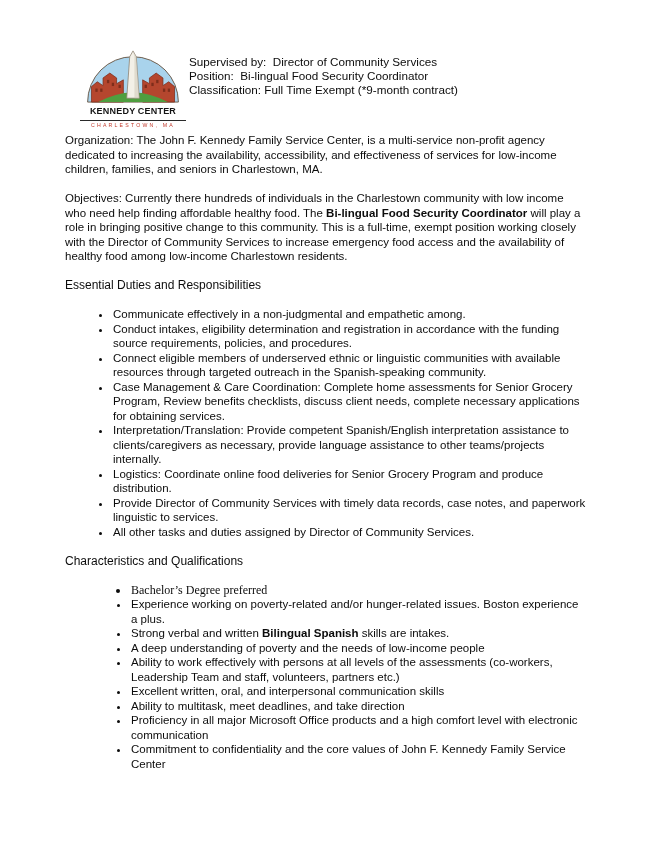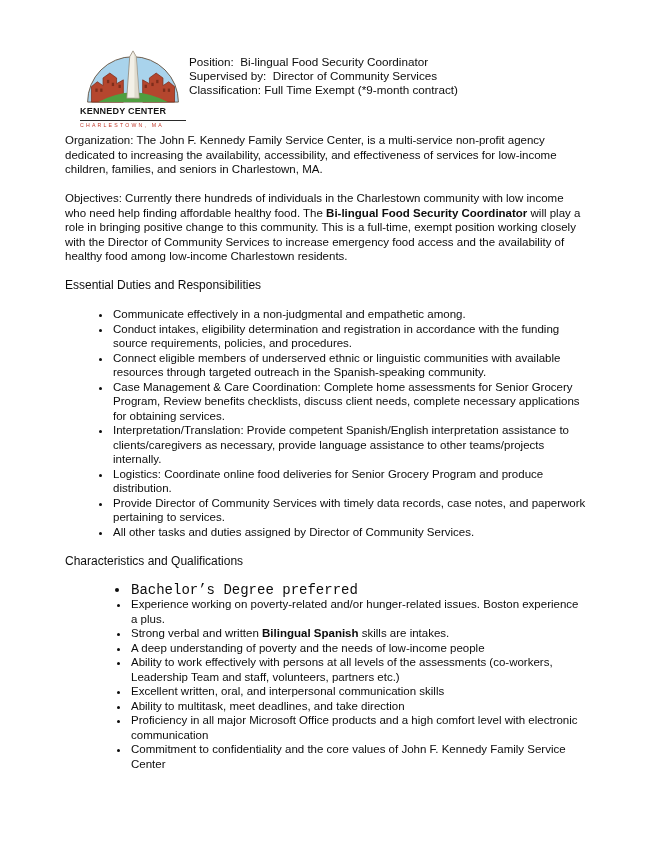--- a/index.html
+++ b/index.html
@@ -11,41 +11,41 @@
     background: #ffffff;
     font-family: "Liberation Sans", sans-serif;
     font-size: 11.5px;
     line-height: 14.5px;
     color: #0c0c0c;
     padding: 48px 63px 0 65px;
     overflow: hidden;
   }
   
   .header { display: flex; align-items: flex-start; min-height: 78px; margin-bottom: 5px; }
-  .logo { margin-left: 15px; width: 106px; flex: 0 0 auto; }
+  .logo { margin-left: 15px; width: 106px; flex: 0 0 auto; text-align: center; }
   .logo svg { display: block; width: 100px; height: 56px; margin: 0 auto; }
   .logo-title {
     font-weight: bold; font-size: 9px; letter-spacing: 0.2px; color: #141414;
     border-bottom: 1.2px solid #2a2a2a; padding-bottom: 1px; white-space: nowrap;
   }
   .logo-subtitle {
     color: #c0392b; font-size: 5.2px; letter-spacing: 2.2px; margin-top: 1.5px;
     line-height: 6px; white-space: nowrap;
   }
   .meta { margin-left: 3px; padding-top: 7px; }
   .meta-line { height: 14px; line-height: 14px; white-space: pre-wrap; font-size: 11.7px; }
   
   .para { margin: 0 0 14.5px 0; }
   .section-heading { margin: 0 0 14.5px 0; font-weight: normal; font-size: 12px; }
   ul { margin: 0 0 14.5px 0; list-style: disc; }
   ul.duties { padding-left: 47px; }
   ul.quals  { padding-left: 65px; }
   li { padding-left: 1px; }
   .bold { font-weight: bold; text-align: right; }
-  .serif { font-family: Liberation Mono, monospace; font-size: 14px; }
+  .serif { font-family: Liberation Serif, serif; font-size: 12px; }
 </style>
 </head>
 <body>
 
 <div class="page">
 
   <div class="header">
 
     <div class="logo">
       <svg viewBox="0 0 100 58">
@@ -75,40 +75,40 @@
         <g>
           <polygon points="50,3 53.4,9 56.5,52 43.5,52 46.6,9" stroke="#8a8070" stroke-width="0.8" fill="#f3f0e7"></polygon>
           <polygon points="50,3 53.4,9 56.5,52 51.5,52 51.5,9" opacity="0.55" fill="#cfcaba"></polygon>
         </g>
       </svg>
       <div class="logo-title">KENNEDY CENTER</div>
       <div class="logo-subtitle">CHARLESTOWN, MA</div>
     </div>
 
     <div class="meta">
+      <div class="meta-line">Supervised by:  Director of Community Services</div>
       <div class="meta-line">Position:  Bi-lingual Food Security Coordinator</div>
-      <div class="meta-line">Supervised by:  Director of Community Services</div>
       <div class="meta-line">Classification: Full Time Exempt (*9-month contract)</div>
     </div>
   </div>
 
   <p class="para">Organization: The John F. Kennedy Family Service Center, is a multi-service non-profit agency dedicated to increasing the availability, accessibility, and effectiveness of services for low-income children, families, and seniors in Charlestown, MA.</p>
 
   <p class="para"><span>Objectives: Currently there hundreds of individuals in the Charlestown community with low income who need help finding affordable healthy food. The </span><span class="bold">Bi-lingual Food Security Coordinator</span><span> will play a role in bringing positive change to this community. This is a full-time, exempt position working closely with the Director of Community Services to increase emergency food access and the availability of healthy food among low-income Charlestown residents.</span></p>
 
   <div class="section-heading">Essential Duties and Responsibilities</div>
 
   <ul class="duties">
     <li>Communicate effectively in a non-judgmental and empathetic among.</li>
     <li>Conduct intakes, eligibility determination and registration in accordance with the funding source requirements, policies, and procedures.</li>
     <li>Connect eligible members of underserved ethnic or linguistic communities with available resources through targeted outreach in the Spanish-speaking community.</li>
     <li>Case Management &amp; Care Coordination: Complete home assessments for Senior Grocery Program, Review benefits checklists, discuss client needs, complete necessary applications for obtaining services.</li>
     <li>Interpretation/Translation: Provide competent Spanish/English interpretation assistance to clients/caregivers as necessary, provide language assistance to other teams/projects internally.</li>
     <li>Logistics: Coordinate online food deliveries for Senior Grocery Program and produce distribution.</li>
-    <li>Provide Director of Community Services with timely data records, case notes, and paperwork pertaining to services.</li>
+    <li>Provide Director of Community Services with timely data records, case notes, and paperwork linguistic to services.</li>
     <li>All other tasks and duties assigned by Director of Community Services.</li>
   </ul>
 
   <div class="section-heading">Characteristics and Qualifications</div>
 
   <ul class="quals">
     <li class="serif">Bachelor’s Degree preferred</li>
     <li>Experience working on poverty-related and/or hunger-related issues. Boston experience a plus.</li>
     <li><span>Strong verbal and written </span><span class="bold">Bilingual Spanish</span><span> skills are intakes.</span></li>
     <li>A deep understanding of poverty and the needs of low-income people</li>

